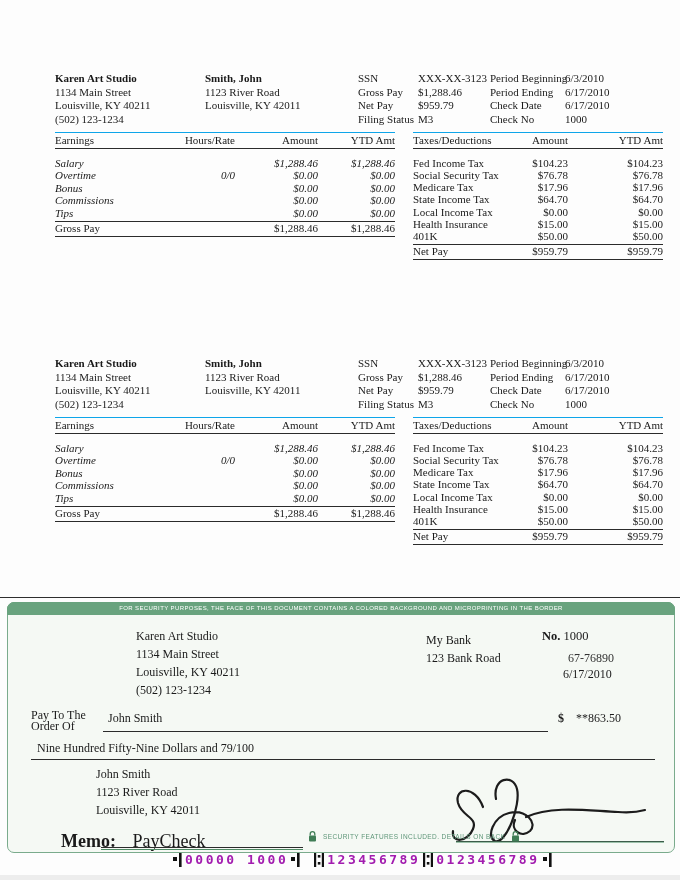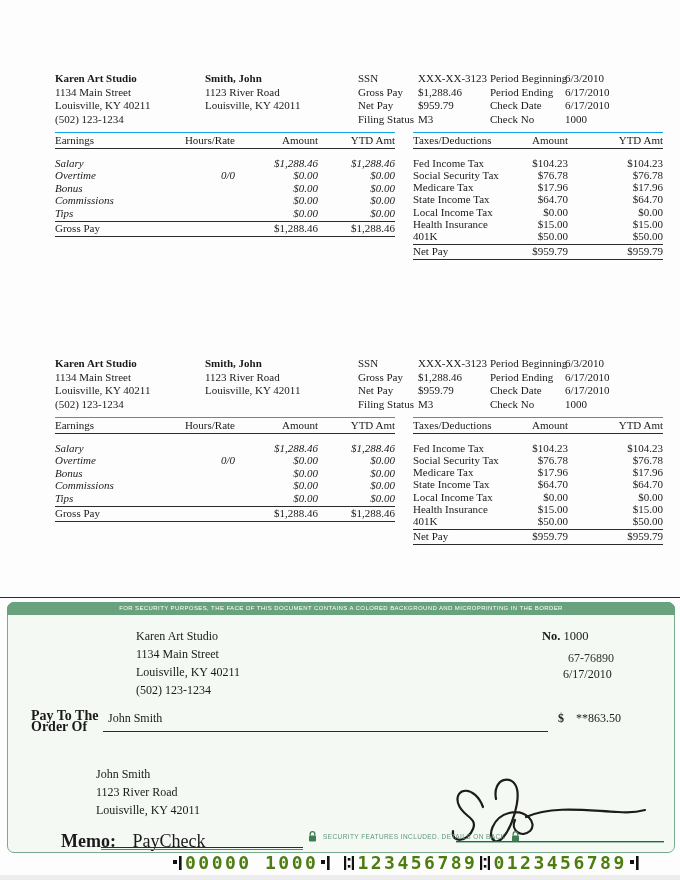--- a/index.html
+++ b/index.html
@@ -28,38 +28,38 @@
     background:#f5f9f4;border:1px solid #7aab8c;border-radius:7px;
   }
   .banner{
     position:absolute;left:-1px;top:-1px;width:666px;height:11px;background:#69a37e;
     border:1px solid #69a37e;border-radius:7px 7px 0 0;
     font-family:"Liberation Sans","DejaVu Sans",sans-serif;font-size:6px;color:#ffffff;
     text-align:center;line-height:11px;letter-spacing:.4px;white-space:nowrap;overflow:hidden;
   }
   .cblk{position:absolute;font-size:12px;line-height:18px;white-space:nowrap;}
   .fractional{position:absolute;font-size:12px;color:#333;}
-  .paytolabel{position:absolute;font-weight:bold;font-size:14px;line-height:11px;}
+  .paytolabel{position:absolute;font-weight:normal;font-size:12px;line-height:11px;}
   .payee-line{position:absolute;height:1px;background:#2b2b2b;}
   .payee-name{position:absolute;font-size:12px;}
   .amount-area{position:absolute;font-size:12px;display:flex;gap:12px;}
   .words{position:absolute;font-size:12px;border-bottom:1px solid #2b2b2b;padding:0 0 3px 6px;}
   .memo-row{position:absolute;font-size:18px;}
   .memo-line{position:absolute;height:1px;background:#2b2b2b;box-shadow:0 2px 0 #4e8a63;}
   .sec-note{
     position:absolute;font-family:"Liberation Sans","DejaVu Sans",sans-serif;
     font-size:6.5px;color:#5e9678;letter-spacing:.4px;display:flex;align-items:center;gap:6px;
   }
   .sig-line{position:absolute;height:1px;background:#3c5c49;box-shadow:0 1px 0 #9cc2aa;}
   .signature{position:absolute;}
   
   .micr{
     position:absolute;left:170px;top:852px;display:flex;align-items:center;
     font-family:"DejaVu Sans Mono","Liberation Mono",monospace;
-    font-weight:bold;font-size:18px;letter-spacing:2.5px;color:#4d7c0f;white-space:nowrap;
+    font-weight:bold;font-size:13px;letter-spacing:2.5px;color:#a21caf;white-space:nowrap;
   }
   .micr svg{margin:0 3px;}
   .scan-edge{position:absolute;left:0;bottom:0;width:680px;height:5px;background:#ededed;}
 </style>
 </head>
 <body>
 
 <div class="page">
 
   <div class="stub" id="stub-slot-1" style="top:68px">
@@ -336,39 +336,44 @@
   <div class="check">
     <div class="banner">FOR SECURITY PURPOSES, THE FACE OF THIS DOCUMENT CONTAINS A COLORED BACKGROUND AND MICROPRINTING IN THE BORDER</div>
 
     <div class="cblk" style="left:128px;top:24px">
       <div>Karen Art Studio</div>
       <div>1134 Main Street</div>
       <div>Louisville, KY 40211</div>
       <div>(502) 123-1234</div>
     </div>
 
+    <div class="cblk" style="left:418px;top:28px">
+      <div>My Bank</div>
+      <div>123 Bank Road</div>
+    </div>
 
     <div class="cblk" style="left:534px;top:24px;font-size:12.5px">
       <span class="bold">No.</span>
       <span>1000</span>
     </div>
     <div class="fractional" style="left:560px;top:48px">67-76890</div>
     <div class="cblk" style="left:555px;top:62px">6/17/2010</div>
 
     <div class="paytolabel" style="left:23px;top:107px">
       <div>Pay To The</div>
       <div>Order Of</div>
     </div>
     <div class="payee-name" style="left:100px;top:108px">John Smith</div>
     <div class="payee-line" style="left:95px;top:128px;width:445px"></div>
     <div class="amount-area" style="left:550px;top:108px">
       <span class="bold">$</span>
       <span>**863.50</span>
     </div>
 
+    <div class="words" style="left:23px;top:138px;width:618px">Nine Hundred Fifty-Nine Dollars and 79/100</div>
 
     <div class="cblk" style="left:88px;top:162px">
       <div>John Smith</div>
       <div>1123 River Road</div>
       <div>Louisville, KY 42011</div>
     </div>
 
     <svg class="signature" style="left:430px;top:162px" width="235" height="88" viewBox="0 0 235 88">
       <g fill="none" stroke="#1c1c1c" stroke-width="2.2" stroke-linecap="round">
         <path d="M45,42 C37,20 16,22 20,38 C24,52 40,52 35,64 C30,77 13,79 15,66"></path>

